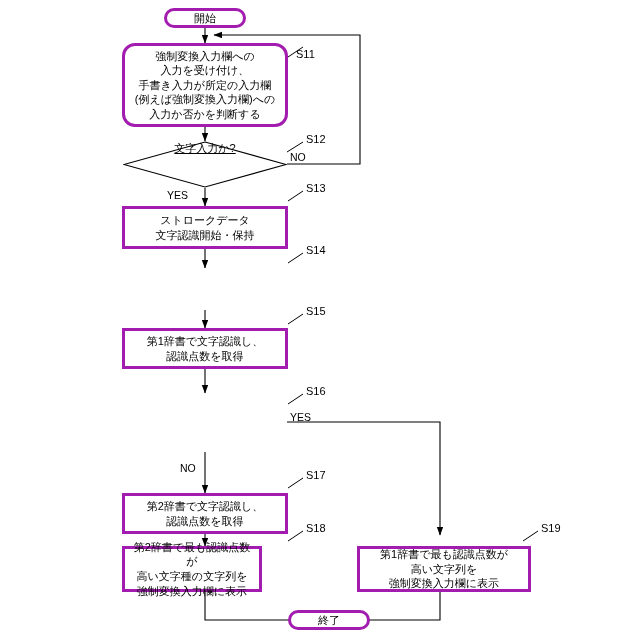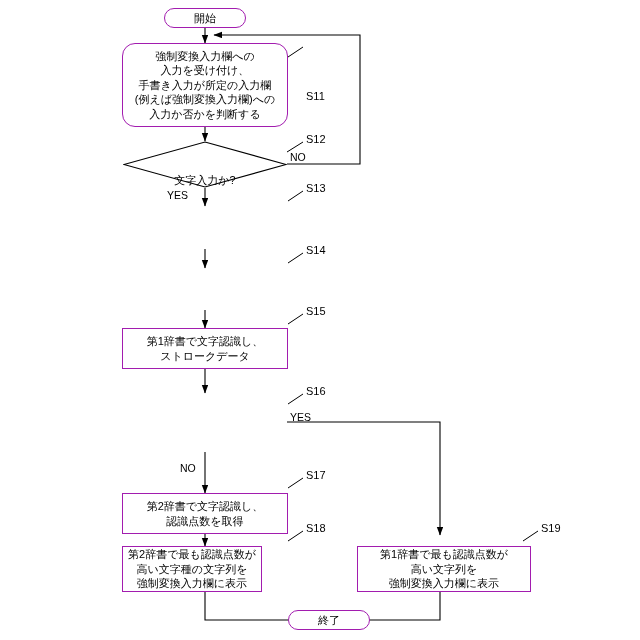--- a/index.html
+++ b/index.html
@@ -27,39 +27,40 @@
     height: 640px;
   }
   .node {
     position: absolute;
     box-sizing: border-box;
     display: flex;
     align-items: center;
     justify-content: center;
     text-align: center;
     background: #ffffff;
-    border: 1px solid #a21caf;
+    border: 3px solid #a21caf;
     font-size: 11px;
     line-height: 1.32;
     white-space: pre-line;
     padding: 2px 4px;
   }
   .terminator {
     border-radius: 14px;
   }
   .diamond-wrap {
     position: absolute;
     display: flex;
-    align-items: flex-end;
+    align-items: flex-start;
     justify-content: center;
     text-align: center;
     font-size: 11px;
     line-height: 1.32;
     white-space: pre-line;
     background: transparent;
+    text-decoration: underline;
   }
   .diamond-wrap .dtext {
     position: relative;
     z-index: 2;
   }
   .diamond-wrap svg {
     position: absolute;
     left: 0;
     top: 0;
     z-index: 1;
@@ -118,21 +119,21 @@
     <span>開始</span>
   </div>
 
   <div class="node" style="left:122px; top:43px; width:166px; height:84px;border-radius:13px;">
     <span>強制変換入力欄への
 入力を受け付け、
 手書き入力が所定の入力欄
 (例えば強制変換入力欄)への
 入力か否かを判断する</span>
   </div>
-  <div class="step-label" style="left:306px; top:48px;margin-top:42px;">S11</div>
+  <div class="step-label" style="left:296px; top:48px;">S11</div>
   <svg class="lines" style="pointer-events:none;" viewBox="0 0 640 640">
     <g stroke="#000000" stroke-width="1" fill="none">
       <path d="M288,57 L303,47"></path>
       <path d="M287,152 L303,142"></path>
       <path d="M288,201 L303,191"></path>
       <path d="M288,263 L303,253"></path>
       <path d="M288,324 L303,314"></path>
       <path d="M288,404 L303,394"></path>
       <path d="M288,488 L303,478"></path>
       <path d="M288,541 L303,531"></path>
@@ -143,27 +144,31 @@
   <div class="diamond-wrap" style="left:123px; top:141px; width:164px; height:47px;">
     <svg width="164" height="47" viewBox="0 0 164 47">
       <polygon points="82,1 163,23.5 82,46 1,23.5" fill="#ffffff" stroke="#000000" stroke-width="1.1"></polygon>
     </svg>
     <span class="dtext">文字入力か?</span>
   </div>
   <div class="step-label" style="left:306px; top:133px;">S12</div>
   <div class="edge-label" style="left:290px; top:151px;">NO</div>
   <div class="edge-label" style="left:167px; top:189px;">YES</div>
 
+  <div class="node" style="left:122px; top:206px; width:166px; height:43px;">
+    <span>ストロークデータ
+文字認識開始・保持</span>
+  </div>
   <div class="step-label" style="left:306px; top:182px;">S13</div>
 
   <div class="step-label" style="left:306px; top:244px;">S14</div>
 
   <div class="node" style="left:122px; top:328px; width:166px; height:41px;">
     <span>第1辞書で文字認識し、
-ストロークデータ</span>
+認識点数を取得</span>
   </div>
   <div class="step-label" style="left:306px; top:305px;">S15</div>
 
   <div class="step-label" style="left:306px; top:385px;">S16</div>
   <div class="edge-label" style="left:290px; top:411px;">YES</div>
   <div class="edge-label" style="left:180px; top:462px;">NO</div>
 
   <div class="node" style="left:122px; top:493px; width:166px; height:41px;">
     <span>第2辞書で文字認識し、
 認識点数を取得</span>

